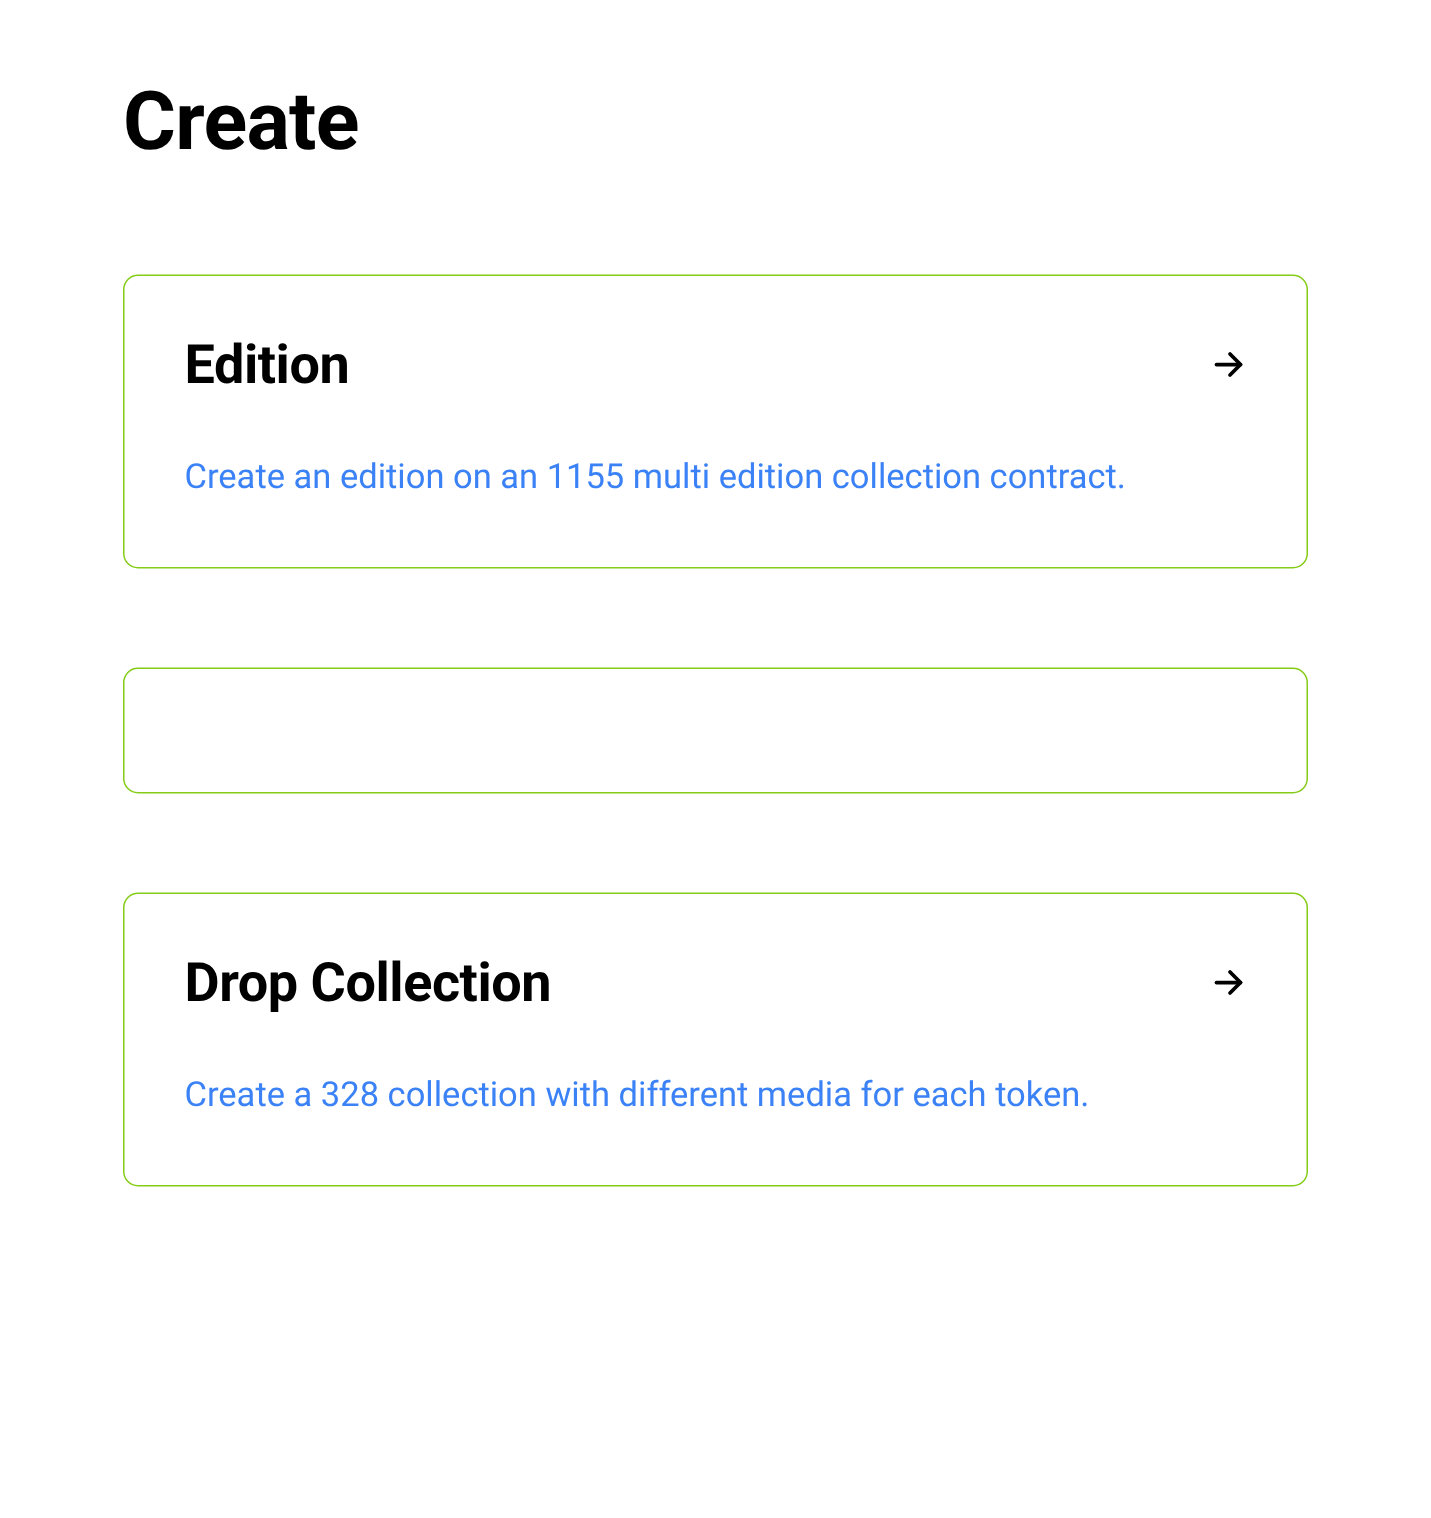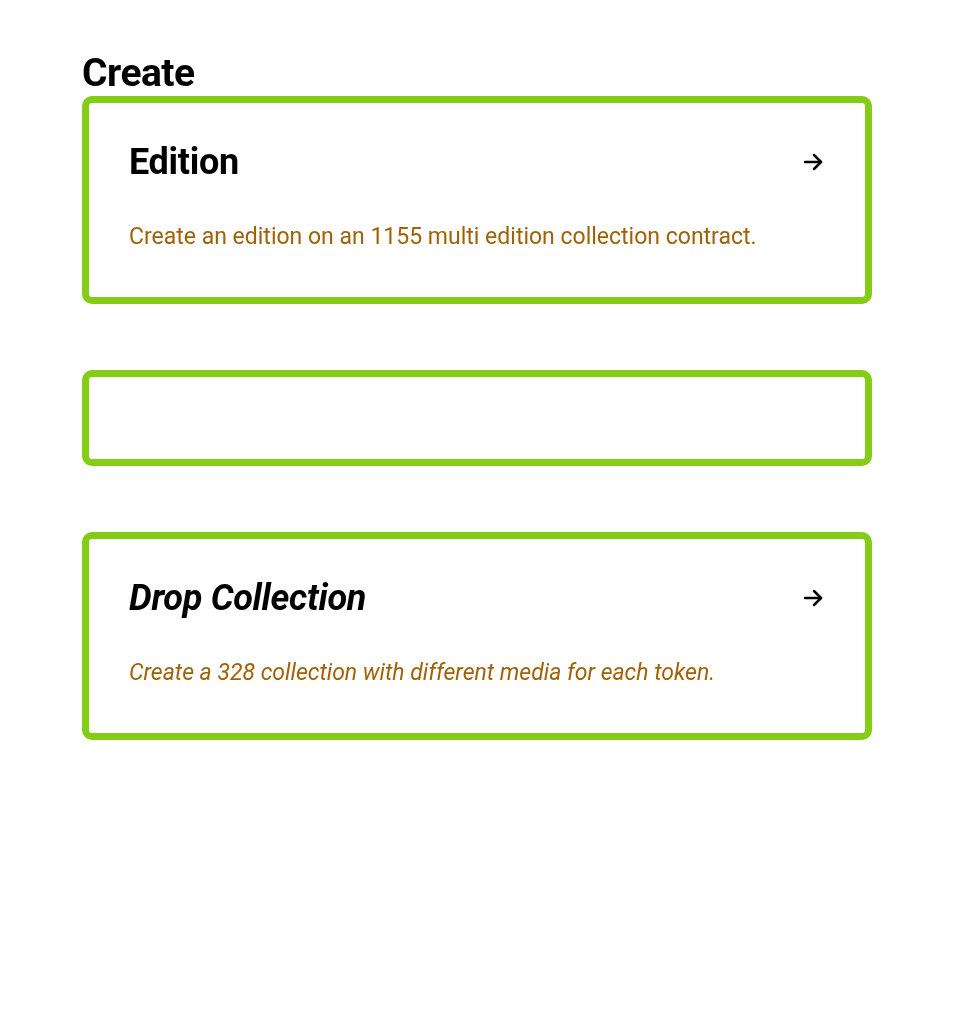--- a/index.html
+++ b/index.html
@@ -9,52 +9,52 @@
     }
     body {
       font-family: -apple-system, BlinkMacSystemFont, "Segoe UI", Roboto, Helvetica, Arial, sans-serif;
       background: #ffffff;
       color: #000000;
       width: 954px;
       min-height: 1012px;
       padding: 50px 82px;
     }
     .page-title {
-      font-size: 39px;
+      font-size: 54px;
       font-weight: 700;
       letter-spacing: -0.5px;
+      margin-bottom: 70px;
     }
     .card {
-      border: 7px solid #84cc16;
+      border: 1px solid #84cc16;
       border-radius: 10px;
       padding: 38px 40px 44px 40px;
       margin-bottom: 66px;
       cursor: pointer;
       background: #ffffff;
     }
     .card:last-child {
       margin-bottom: 0;
-      font-style: italic;
     }
     .card-header {
       display: flex;
       justify-content: space-between;
       align-items: center;
       margin-bottom: 38px;
     }
     .card-title {
       font-size: 36px;
       font-weight: 700;
       letter-spacing: -0.3px;
     }
     .card-description {
       font-size: 23px;
       font-weight: 400;
       line-height: 1.4;
-      color: #a16207;
+      color: #3b82f6;
     }
     .arrow-icon {
       flex-shrink: 0;
       width: 24px;
       height: 24px;
     }
     .arrow-icon svg {
       display: block;
       width: 100%;
       height: 100%;

